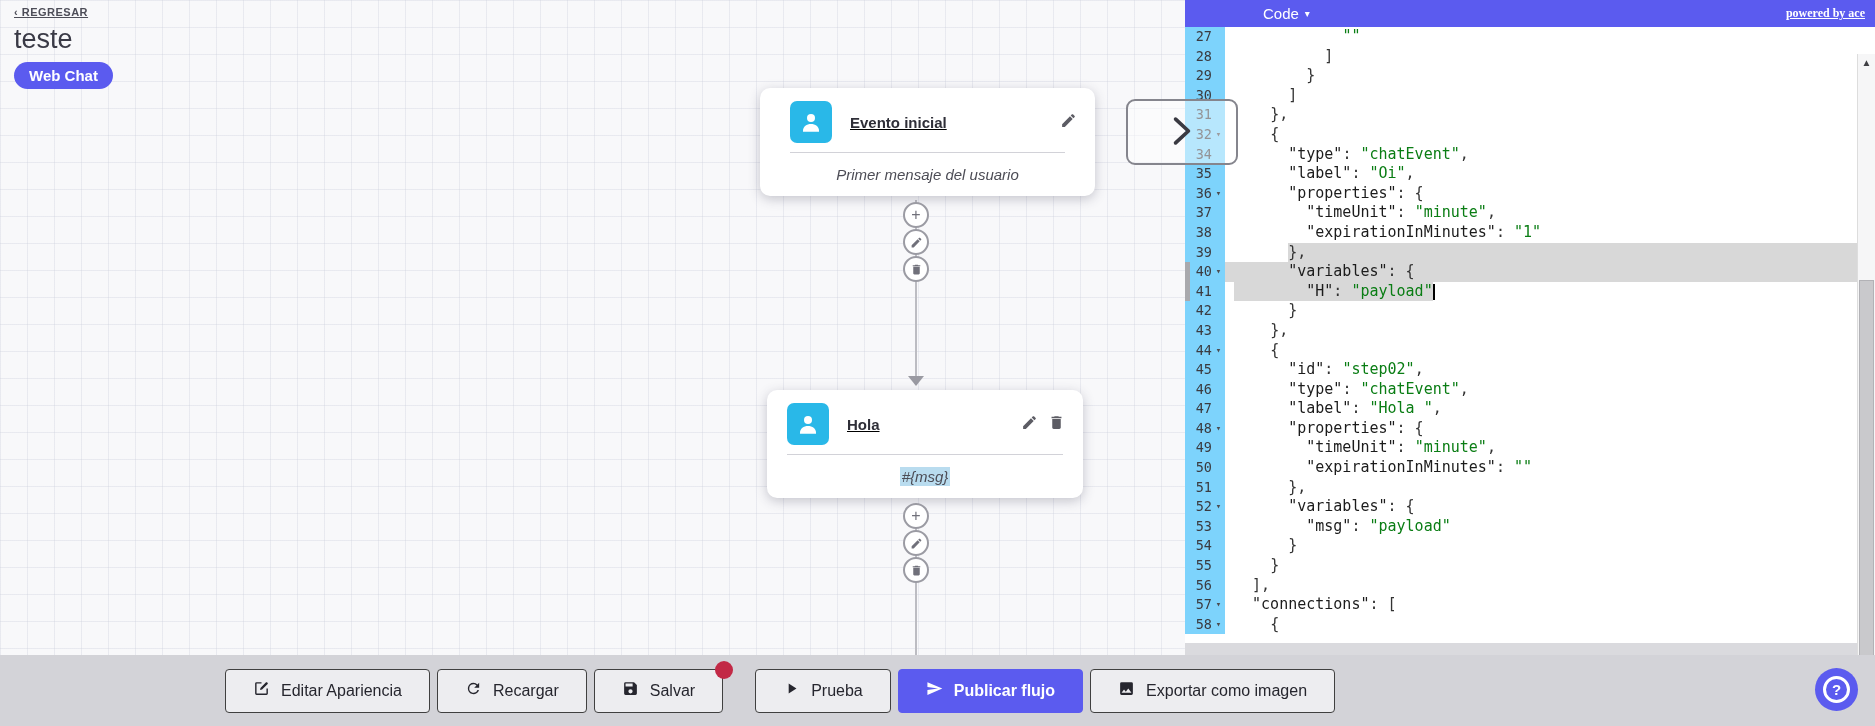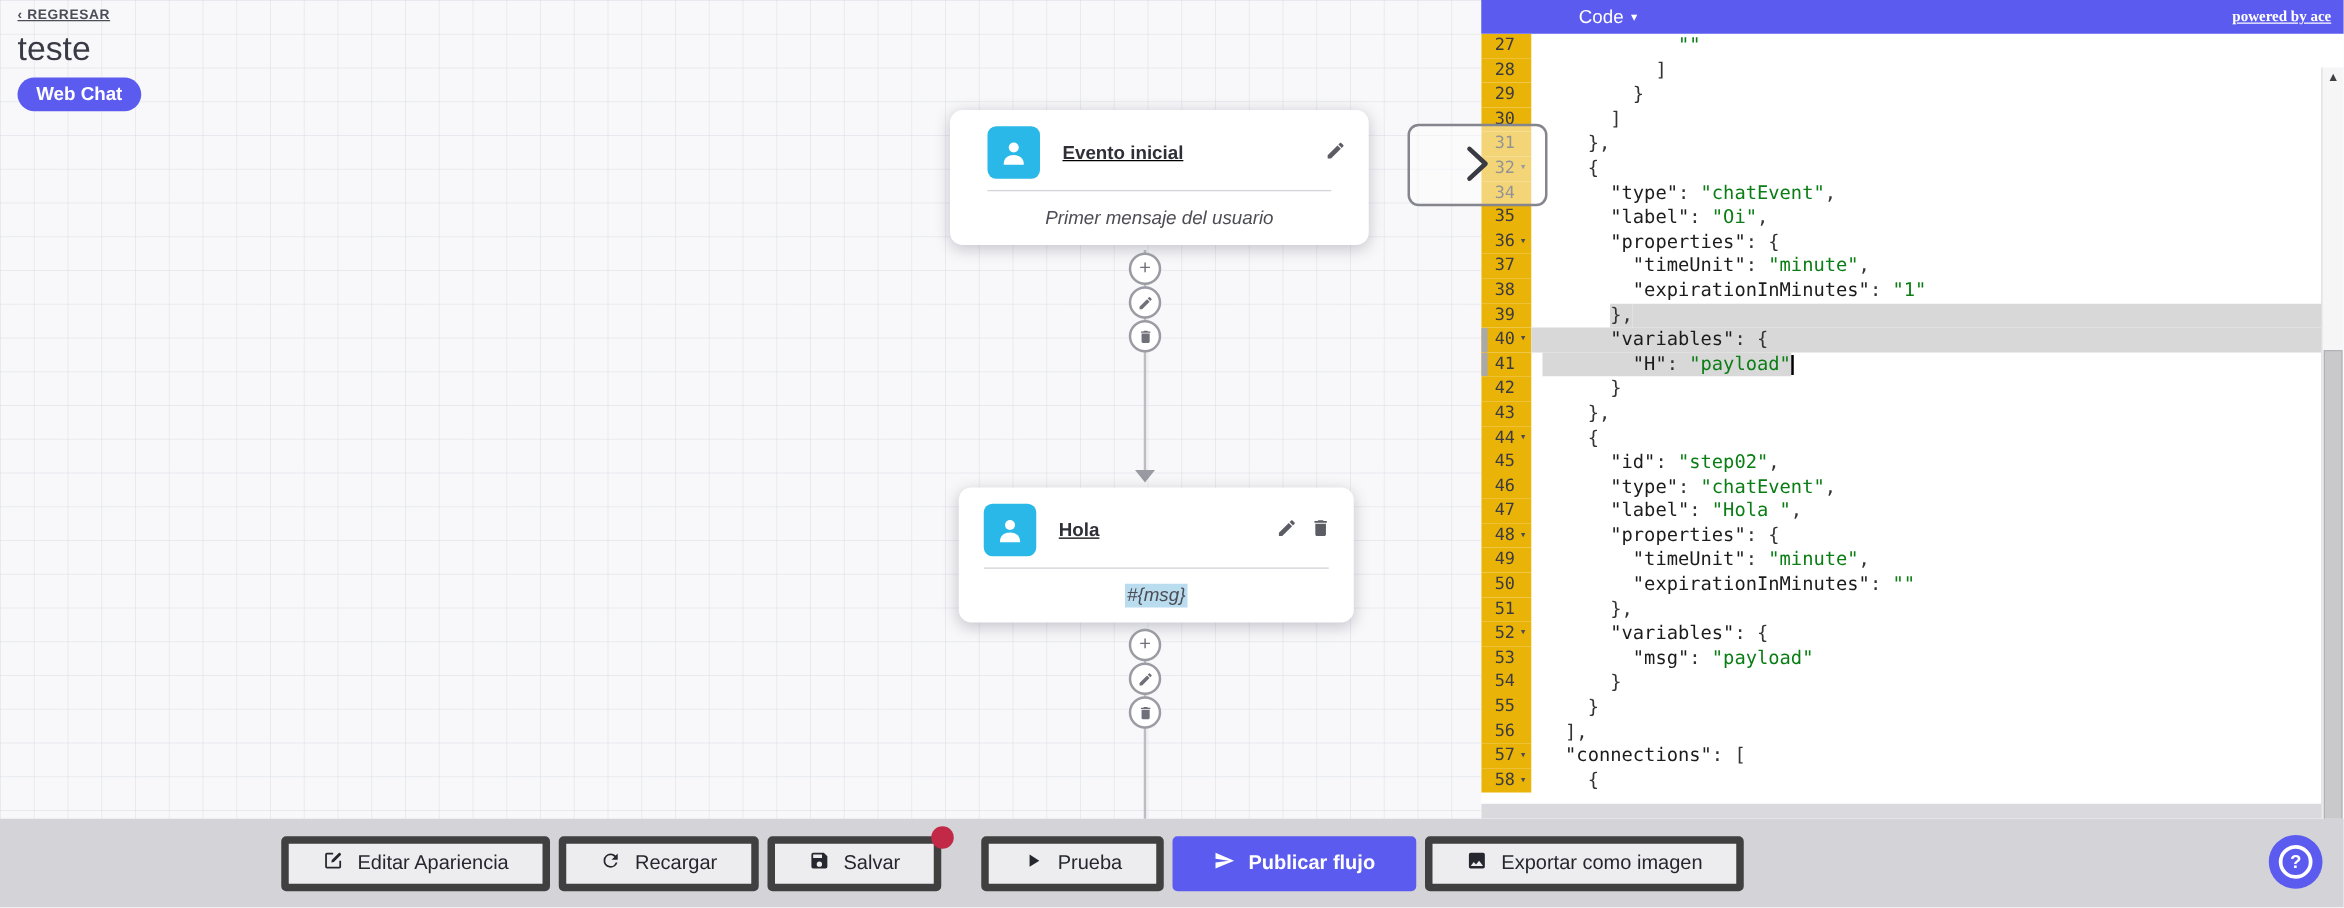--- a/index.html
+++ b/index.html
@@ -42,39 +42,39 @@
                 cursor:pointer;z-index:30;box-sizing:border-box;}
   .panel-toggle svg{width:22px;height:32px;stroke:#3a3a42;stroke-width:4;fill:none;stroke-linecap:round;stroke-linejoin:round;}
   
   .editor{position:absolute;left:1185px;top:0;width:690px;height:655px;background:#fff;}
   .ed-header{position:absolute;left:0;top:0;right:0;height:27px;background:#5b5bef;display:flex;align-items:center;}
   .mode-select{margin-left:78px;color:#fff;font-size:15px;display:flex;align-items:center;gap:6px;cursor:pointer;}
   .mode-caret{font-size:10px;}
   .powered{margin-left:auto;margin-right:10px;color:#fff;font-size:12px;font-weight:bold;text-decoration:underline;cursor:pointer;font-family:Liberation Serif, serif;}
   .ed-body{position:absolute;left:0;top:27px;right:0;bottom:0;overflow:hidden;}
   .code-row{display:flex;height:19.6px;line-height:19.6px;font-family:"DejaVu Sans Mono",monospace;font-size:15px;}
-  .gut{width:40px;flex:0 0 40px;background:#eab308;display:flex;align-items:center;box-sizing:border-box;}
+  .gut{width:40px;flex:0 0 40px;background:#7dd3fc;display:flex;align-items:center;box-sizing:border-box;}
   .gut-mark{box-shadow:inset 5px 0 0 #a9a9ad;}
   .ln{flex:1;text-align:right;font-size:13.5px;color:#3b3b40;}
   .fold{width:13px;font-size:9px;color:#4c4c50;text-align:center;}
   .code-body{flex:1;display:flex;white-space:pre;padding-left:9px;color:#333;margin-right:17px;}
   .sel-full{background:#d8d8d8;}
   .hl{background:#d8d8d8;display:inline-flex;}
   .hl-fill{flex:1;background:#d8d8d8;}
   .tk-k{color:#1c1c1c;}.tk-s{color:#0a7d14;}.tk-p{color:#333;}
   .caret-bar{width:2px;height:16px;background:#000;align-self:center;}
   .vscroll{position:absolute;right:0;top:27px;width:17px;bottom:0;background:#f6f6f7;border-left:1px solid #ddd;z-index:5;}
   .vs-arrow{display:block;text-align:center;font-size:10px;color:#3f3f44;padding-top:3px;cursor:pointer;}
   .vs-thumb{position:absolute;left:1px;right:1px;top:226px;height:395px;background:#c9c9cc;border:1px solid #b2b2b6;box-sizing:border-box;cursor:pointer;}
   .hscroll{position:absolute;left:0;right:17px;bottom:0;height:12px;background:#dadade;z-index:4;cursor:pointer;}
   
   .toolbar{position:absolute;left:0;top:655px;width:1875px;height:71px;background:#d3d3d8;display:flex;align-items:center;}
   .tb-group{display:flex;gap:7px;margin-left:225px;}
   .tb-wrap{position:relative;}
-  .tb-btn{height:44px;padding:0 27px;background:#ededf0;border:6px solid #404040;border-radius:4px;
+  .tb-btn{height:44px;padding:0 27px;background:#ededf0;border:1px solid #404040;border-radius:4px;
           font-family:"Liberation Sans",sans-serif;font-size:16px;color:#26262e;display:flex;align-items:center;gap:11px;cursor:pointer;}
   .tb-btn svg{width:17px;height:17px;fill:#26262e;}
   .tb-btn.primary{background:#5b5bef;border-color:#5b5bef;color:#fff;font-weight:bold;}
   .tb-btn.primary svg{fill:#fff;}
   .tb-dot{position:absolute;top:-8px;right:-10px;width:18px;height:18px;border-radius:50%;background:#c22946;z-index:2;}
   .spacer-prueba{width:18px;}
   
   .help-fab{position:absolute;left:1815px;top:668px;width:43px;height:43px;border-radius:50%;background:#5b5bef;
             border:none;display:flex;align-items:center;justify-content:center;cursor:pointer;}
   .help-inner{width:27px;height:27px;border-radius:50%;border:3px solid #fff;box-sizing:border-box;

